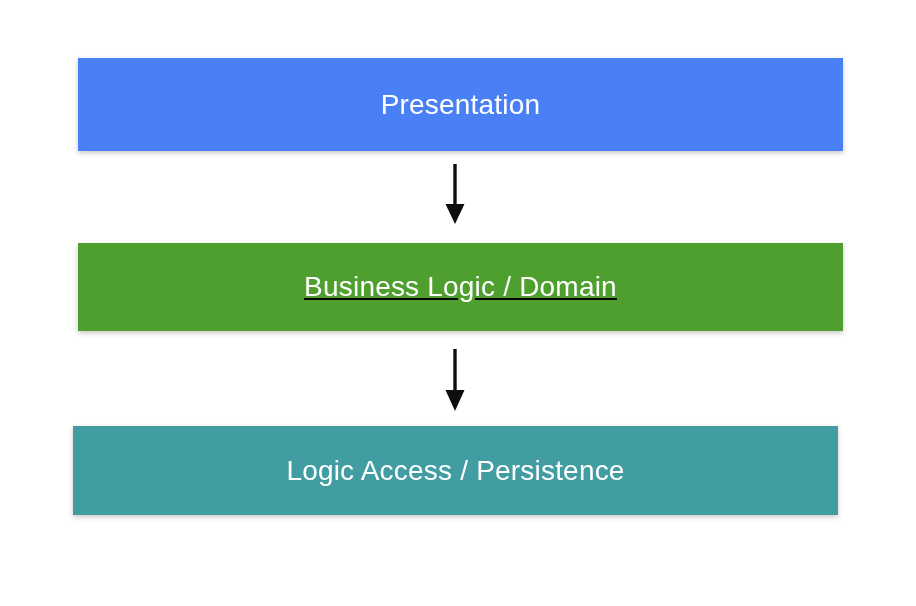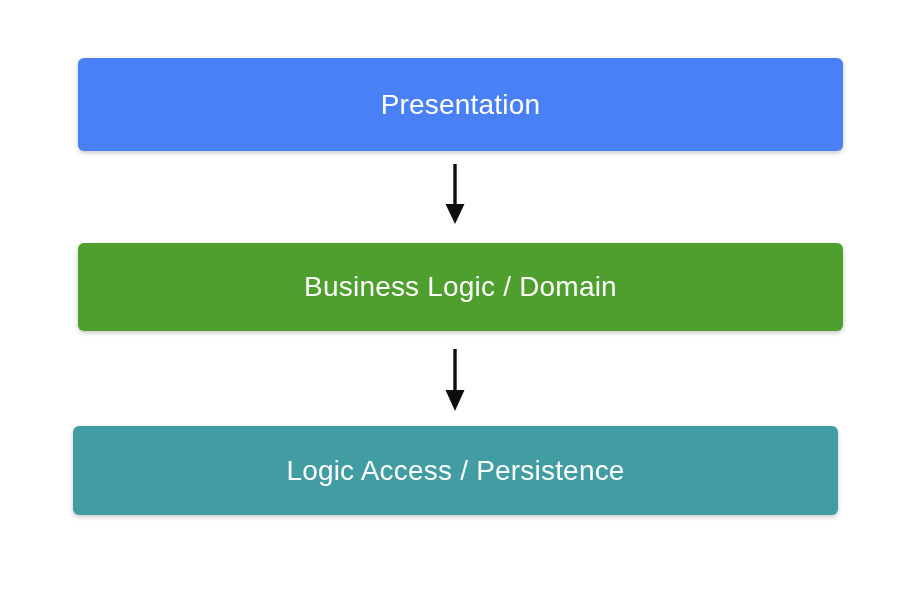--- a/index.html
+++ b/index.html
@@ -19,21 +19,21 @@
     position: relative;
     width: 916px;
     height: 606px;
     background: #ffffff;
   }
 
   
   .layer-box {
     position: absolute;
     box-sizing: border-box;
-    border-radius: 6px;
+    border-radius: 0;
     display: flex;
     align-items: center;
     justify-content: center;
     box-shadow: 0 2px 5px rgba(0, 0, 0, 0.22);
   }
 
   .layer-label {
     color: #ffffff;
     font-family: "Liberation Sans", sans-serif;
     font-size: 28px;
@@ -97,21 +97,21 @@
     <span class="layer-label">Presentation</span>
   </div>
 
   <div class="flow-arrow" id="flow-arrow-1">
     <svg viewBox="0 0 40 64" xmlns="http://www.w3.org/2000/svg">
       <line x1="20" y1="2" x2="20" y2="46" stroke="#0d0d0d" stroke-width="3.4"></line>
       <polygon points="20,62 10.5,42 29.5,42" fill="#0d0d0d"></polygon>
     </svg>
   </div>
 
-  <div class="layer-box" id="layer-box-business-logic" style="background:#4E9F2E;">
+  <div class="layer-box" id="layer-box-business-logic" style="background:#4E9F2E;text-decoration:underline;">
     <span class="layer-label">Business Logic / Domain</span>
   </div>
 
   <div class="flow-arrow" id="flow-arrow-2">
     <svg viewBox="0 0 40 66" xmlns="http://www.w3.org/2000/svg">
       <line x1="20" y1="2" x2="20" y2="47" stroke="#0d0d0d" stroke-width="3.4"></line>
       <polygon points="20,64 10.5,43 29.5,43" fill="#0d0d0d"></polygon>
     </svg>
   </div>
 

